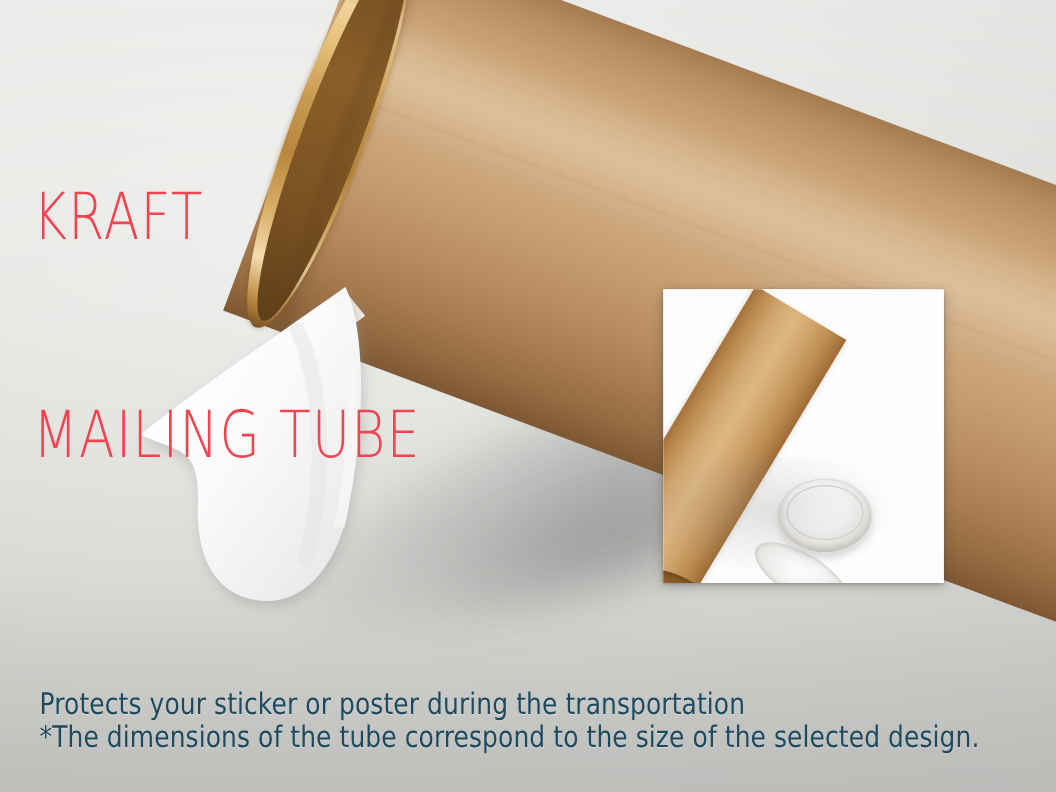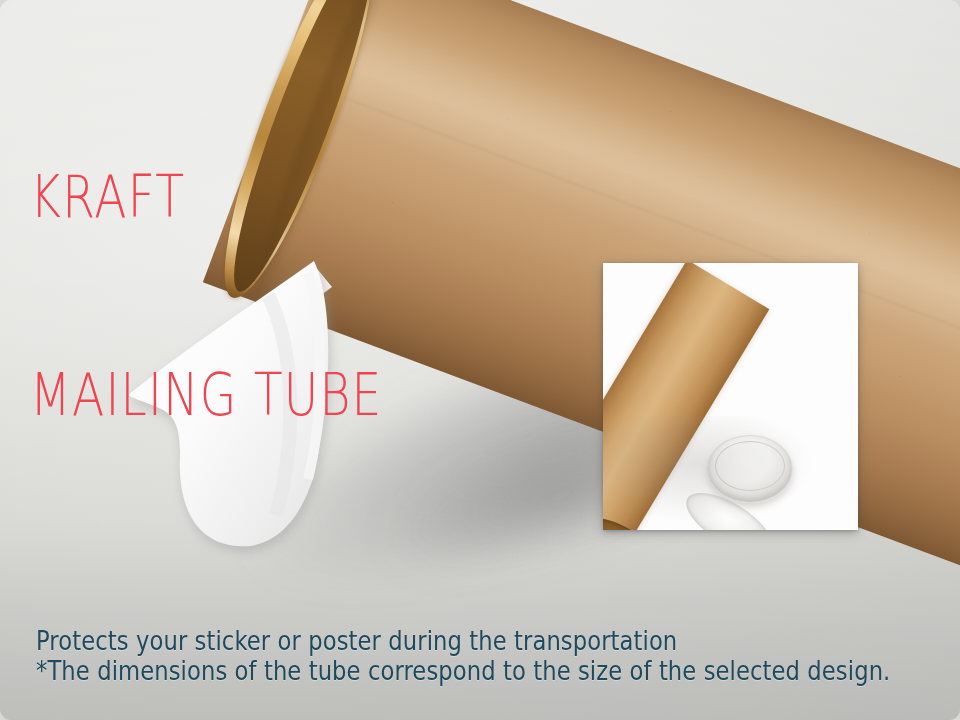--- a/index.html
+++ b/index.html
@@ -1,21 +1,21 @@
 <!DOCTYPE html>
 <html><head>
 <meta charset="utf-8">
 <style>
   html,body{margin:0;padding:0;}
   body{
     width:960px;height:720px;overflow:hidden;
     font-family:"Liberation Sans", sans-serif;
     background:#d9d9d7;
   }
-  #stage{position:relative;width:960px;height:720px;overflow:hidden;border-radius:11px;}
+  #stage{position:relative;width:960px;height:720px;overflow:hidden;}
 
   
   .bg{position:absolute;inset:0;
     background:
       radial-gradient(120% 90% at 26% 30%, #ececea 0%, #e4e4e1 38%, #d8d8d5 72%, #cfcfcc 100%);
   }
   .bg-vert{position:absolute;inset:0;
     background:linear-gradient(180deg, rgba(255,255,255,.30) 0%, rgba(255,255,255,.05) 42%, rgba(150,150,148,.10) 78%, rgba(130,130,128,.20) 100%);
   }
   .bg-floor{position:absolute;left:0;right:0;top:520px;height:200px;

